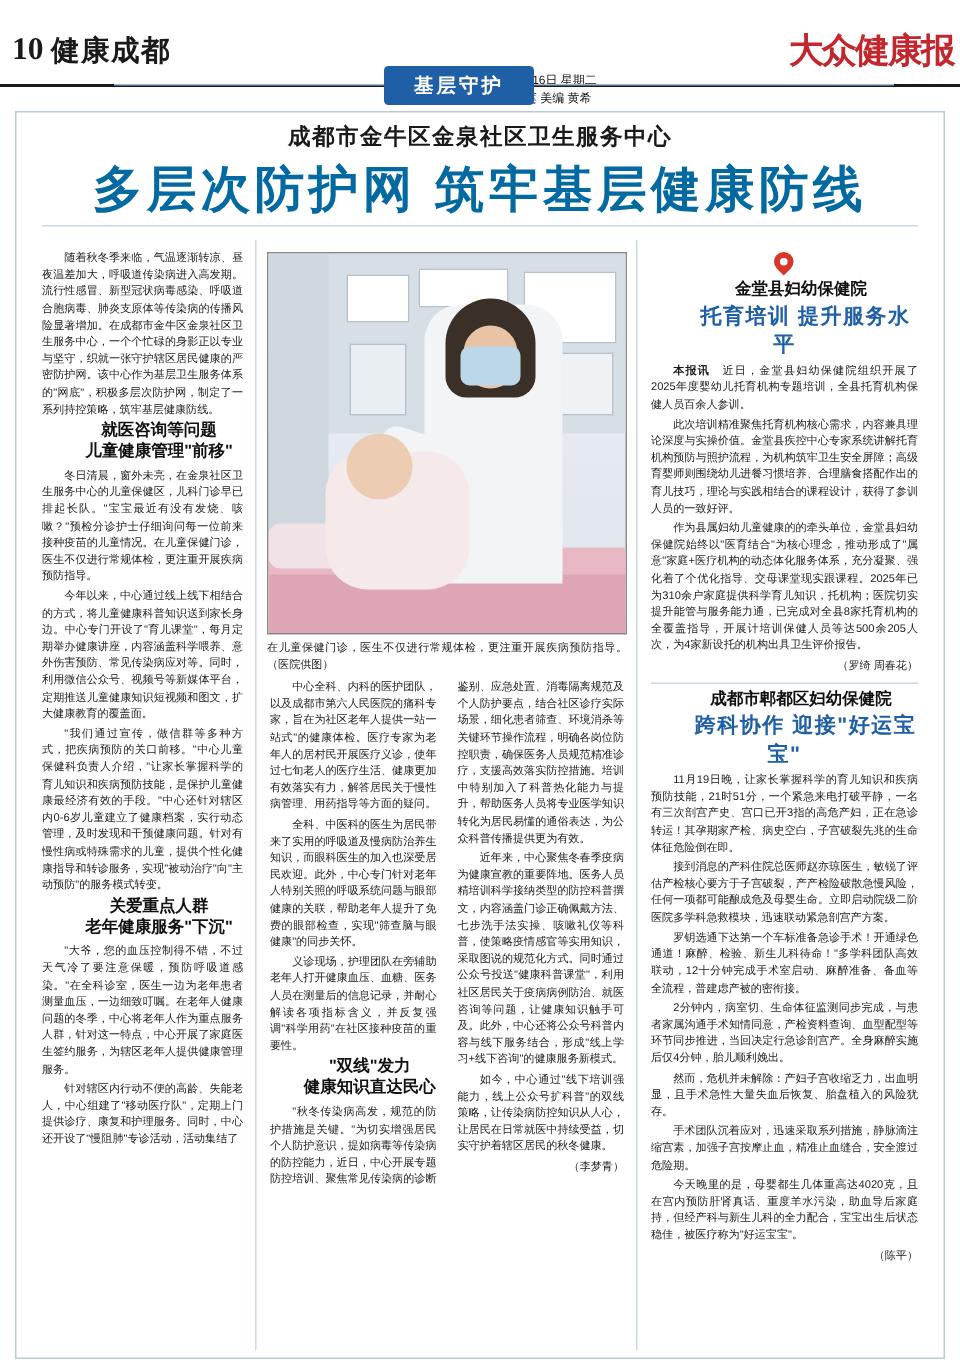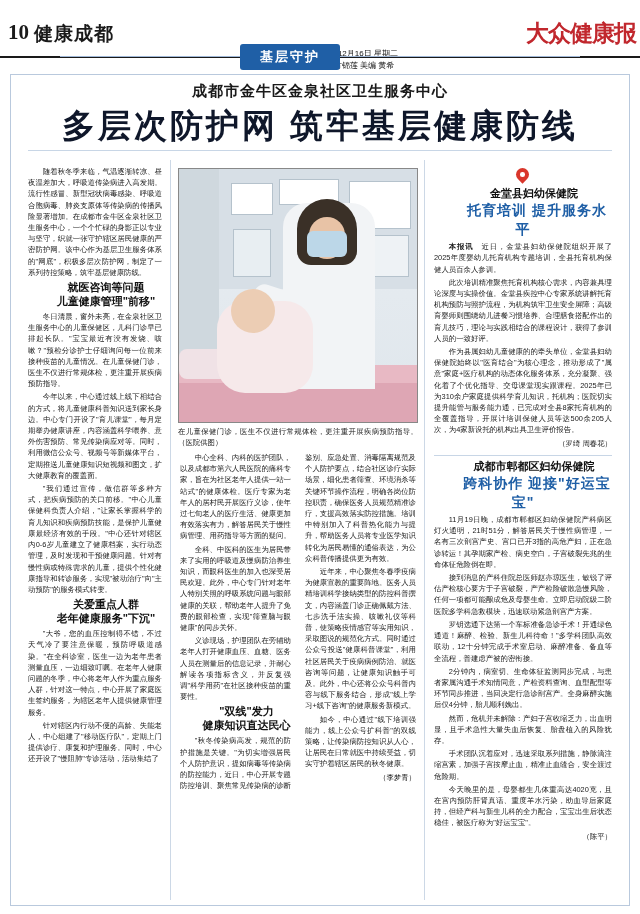--- a/index.html
+++ b/index.html
@@ -37,21 +37,21 @@
     margin-top:29px;
   }
   .mast-logo{
     position:absolute;right:4px;top:2px;
     font-size:23px;font-weight:bold;color:#c1272d;
     font-family:"Liberation Sans", sans-serif;
     letter-spacing:-1px;
   }
 
   
-  .banner-wrap{position:absolute;left:0;top:44px;width:580px;height:26px;}
+  .banner-wrap{position:absolute;left:16px;top:44px;width:580px;height:26px;}
   .banner-line{position:absolute;left:60px;top:12px;width:520px;height:1px;background:#9fb7d6;}
   .banner{
     position:absolute;left:50%;transform:translateX(-50%);top:0;
     background:#1f5fa6;color:#fff;
     font-family:"Liberation Sans", sans-serif;
     font-size:13px;font-weight:bold;letter-spacing:2px;
     padding:4px 20px;border-radius:3px;
   }
 
   
@@ -63,21 +63,21 @@
 
   
   .sub-title{
     position:absolute;left:0;top:82px;width:640px;text-align:center;
     font-size:15px;font-weight:bold;color:#1a1a1a;
     font-family:"Liberation Sans", sans-serif;
     letter-spacing:1px;
   }
   .main-title{
     position:absolute;left:0;top:104px;width:640px;text-align:center;
-    font-size:33px;font-weight:bold;color:#0f172a;
+    font-size:33px;font-weight:bold;color:#0369a1;
     font-family:"Liberation Sans", sans-serif;
     letter-spacing:3px;
   }
   .title-rule{
     position:absolute;left:28px;top:150px;width:584px;height:1px;background:#c8d6e6;
   }
 
   
   .vrule{position:absolute;width:1px;background:#ccd8e6;}
 
@@ -236,21 +236,21 @@
     <p class="mod-title">托育培训 提升服务水平</p>
     <p><span class="lead">本报讯</span><span>　近日，金堂县妇幼保健院组织开展了2025年度婴幼儿托育机构专题培训，全县托育机构保健人员百余人参训。</span></p>
     <p>此次培训精准聚焦托育机构核心需求，内容兼具理论深度与实操价值。金堂县疾控中心专家系统讲解托育机构预防与照护流程，为机构筑牢卫生安全屏障；高级育婴师则围绕幼儿进餐习惯培养、合理膳食搭配作出的育儿技巧，理论与实践相结合的课程设计，获得了参训人员的一致好评。</p>
     <p>作为县属妇幼儿童健康的的牵头单位，金堂县妇幼保健院始终以"医育结合"为核心理念，推动形成了"属意"家庭+医疗机构的动态体化服务体系，充分凝聚、强化着了个优化指导、交母课堂现实跟课程。2025年已为310余户家庭提供科学育儿知识，托机构；医院切实提升能管与服务能力通，已完成对全县8家托育机构的全覆盖指导，开展计培训保健人员等达500余205人次，为4家新设托的机构出具卫生评价报告。</p>
     <p class="sign">（罗绮 周春花）</p>
 
     <div class="mod-rule"></div>
 
     <p class="mod-head">成都市郫都区妇幼保健院</p>
     <p class="mod-title">跨科协作 迎接"好运宝宝"</p>
-    <p>11月19日晚，成都市郫都区妇幼保健院产科病区灯火通明，21时51分，解答居民关于慢性病管理，一名有三次剖宫产史、宫口已开3指的高危产妇，正在急诊转运！其孕期家产检、病史空白，子宫破裂先兆的生命体征危险倒在即。</p>
+    <p>11月19日晚，让家长掌握科学的育儿知识和疾病预防技能，21时51分，一个紧急来电打破平静，一名有三次剖宫产史、宫口已开3指的高危产妇，正在急诊转运！其孕期家产检、病史空白，子宫破裂先兆的生命体征危险倒在即。</p>
     <p>接到消息的产科住院总医师赵亦琼医生，敏锐了评估产检核心要方于子宫破裂，产产检险破散急慢风险，任何一项都可能酿成危及母婴生命。立即启动院级二阶医院多学科急救模块，迅速联动紧急剖宫产方案。</p>
     <p>罗钥选通下达第一个车标准备急诊手术！开通绿色通道！麻醉、检验、新生儿科待命！"多学科团队高效联动，12十分钟完成手术室启动、麻醉准备、备血等全流程，普建虑产被的密衔接。</p>
     <p>2分钟内，病室切、生命体征监测同步完成，与患者家属沟通手术知情同意，产检资料查询、血型配型等环节同步推进，当回决定行急诊剖宫产。全身麻醉实施后仅4分钟，胎儿顺利娩出。</p>
     <p>然而，危机并未解除：产妇子宫收缩乏力，出血明显，且手术急性大量失血后恢复、胎盘植入的风险犹存。</p>
     <p>手术团队沉着应对，迅速采取系列措施，静脉滴注缩宫素，加强子宫按摩止血，精准止血缝合，安全渡过危险期。</p>
     <p>今天晚里的是，母婴都生几体重高达4020克，且在宫内预防肝肾真话、重度羊水污染，助血导后家庭持，但经产科与新生儿科的全力配合，宝宝出生后状态稳佳，被医疗称为"好运宝宝"。</p>
     <p class="sign">（陈平）</p>
   </div>
 
 </div>

